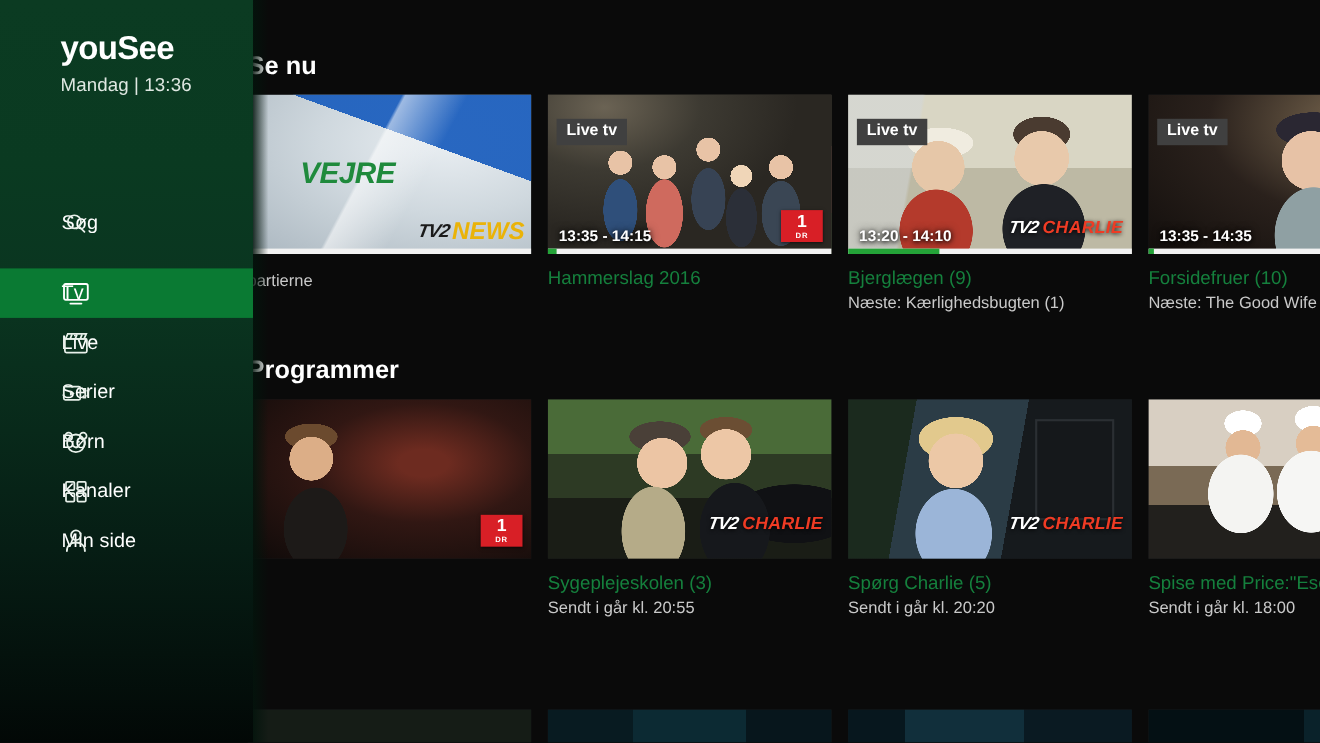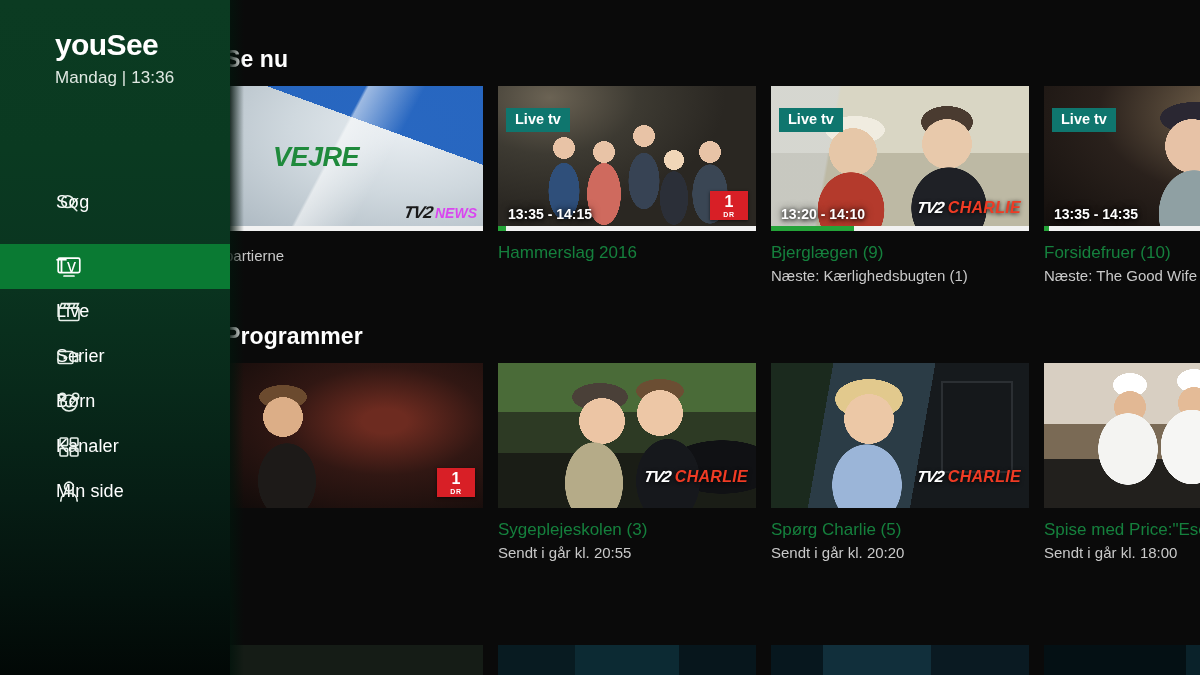--- a/index.html
+++ b/index.html
@@ -36,21 +36,21 @@
   .thumb {
     position: relative;
     width: 258px; height: 145px;
     background: #16181a;
     overflow: hidden;
   }
   .thumb-img { position: absolute; inset: 0; }
 
   .badge-live {
     position: absolute; left: 8px; top: 22px;
-    background: #0f766e;
+    background: #404040;
     color: #ffffff;
     font-size: 14.5px;
     font-weight: bold;
     padding: 4px 9px 5px 9px;
     line-height: 1;
     z-index: 4;
   }
   .time-label {
     position: absolute; left: 10px; bottom: 9px;
     color: #ffffff;
@@ -90,21 +90,21 @@
   .chan-charlie .t2 {
     color: #ffffff; font-size: 16px; letter-spacing: -1px;
     transform: skewX(-10deg);
   }
   .chan-charlie .nm { color: #ef3b24; font-size: 16px; letter-spacing: .3px; }
   .chan-news {
     display: flex; align-items: center; gap: 3px;
     font-style: italic; font-weight: bold;
   }
   .chan-news .t2 { color: #1a1a1a; font-size: 17px; letter-spacing: -1px; transform: skewX(-10deg); }
-  .chan-news .nm { color: #d946ef; font-size: 14px; }
+  .chan-news .nm { color: #eab308; font-size: 22px; }
 
   .card-title {
     color: #15803d;
     font-size: 17px;
     margin-top: 12px;
     white-space: nowrap;
     overflow: hidden;
   }
   .card-sub {
     color: #c9c9c9;

